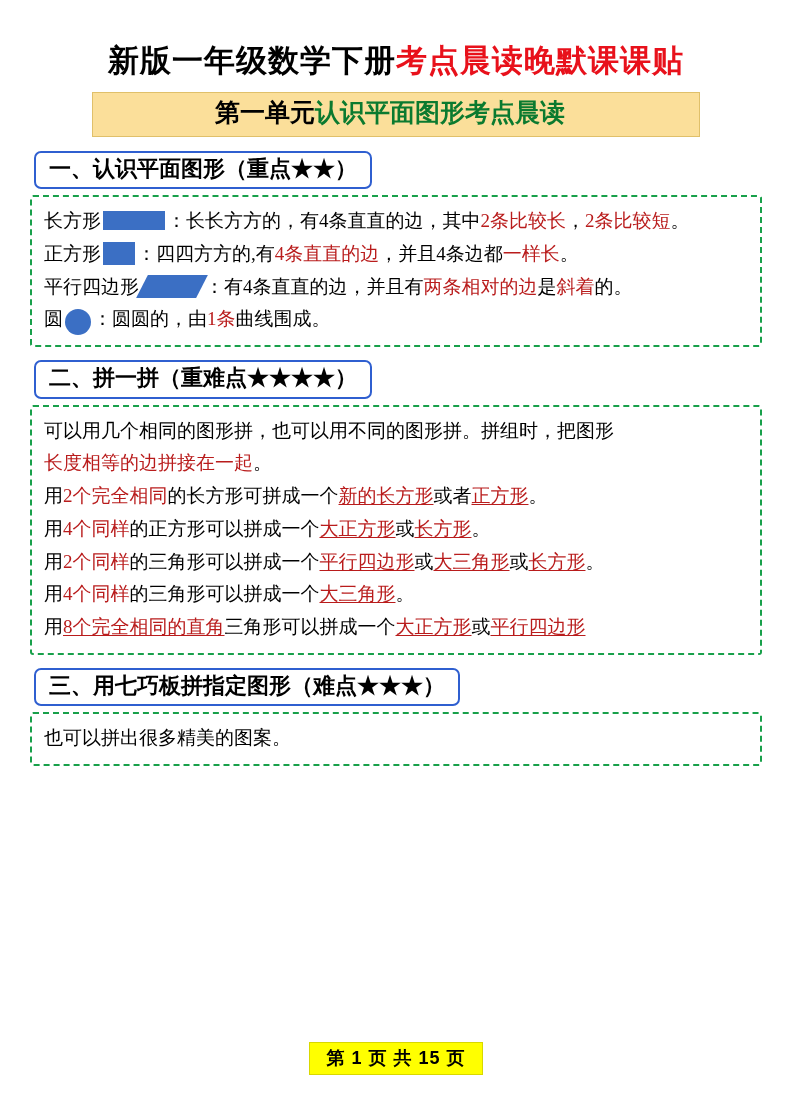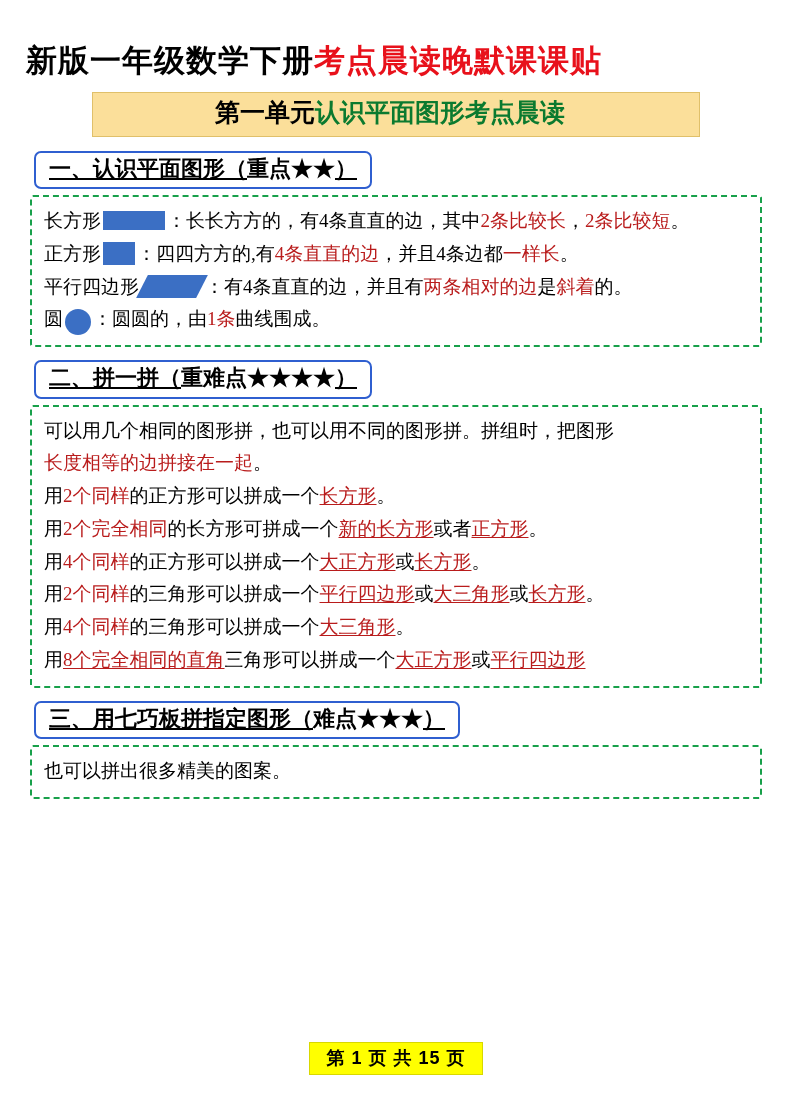--- a/index.html
+++ b/index.html
@@ -18,21 +18,21 @@
   .page {
     width: 792px;
     height: 1093px;
     box-sizing: border-box;
     padding: 28px 26px 0 26px;
     position: relative;
   }
 
   
   .doc-title {
-    text-align: left;
+    text-align: center;
     font-size: 31px;
     font-weight: bold;
     letter-spacing: 1px;
     margin: 12px 0 10px 0;
     white-space: nowrap;
     font-family: "Liberation Serif", "DejaVu Serif", serif;
   }
   .doc-title .k { color: #000000; }
   .doc-title .r { color: #e8111b; }
 
@@ -56,21 +56,21 @@
     border: 2px solid #2f5fd0;
     border-radius: 7px;
     padding: 3px 13px 5px 13px;
     font-size: 22px;
     font-weight: bold;
     margin: 0 0 6px 8px;
     background: #ffffff;
     line-height: 1.2;
     white-space: nowrap;
   }
-  .sec-head .k { color: #000000; text-decoration: underline; }
+  .sec-head .k { color: #000000; }
   .sec-head .r { color: #000000; font-family: Liberation Serif, serif; }
 
   
   .dash-box {
     border: 2px dashed #18a04a;
     border-radius: 3px;
     padding: 9px 12px 10px 12px;
     margin: 0 4px 13px 4px;
   }
   .line {
@@ -191,23 +191,20 @@
 
   <div class="dash-box">
 
     <div class="line">
       <span>可以用几个相同的图形拼，也可以用不同的图形拼。拼组时，把图形</span>
     </div>
     <div class="line">
       <span class="r">长度相等的边拼接在一起</span><span>。</span>
     </div>
     <div class="line">
-      <span>用</span><span class="r">2个同样</span><span>的正方形可以拼成一个</span><span class="r u">长方形</span><span>。</span>
-    </div>
-    <div class="line">
       <span>用</span><span class="r">2个完全相同</span><span>的长方形可拼成一个</span><span class="r u">新的长方形</span><span>或者</span><span class="r u">正方形</span><span>。</span>
     </div>
     <div class="line">
       <span>用</span><span class="r">4个同样</span><span>的正方形可以拼成一个</span><span class="r u">大正方形</span><span>或</span><span class="r u">长方形</span><span>。</span>
     </div>
     <div class="line">
       <span>用</span><span class="r">2个同样</span><span>的三角形可以拼成一个</span><span class="r u">平行四边形</span><span>或</span><span class="r u">大三角形</span><span>或</span><span class="r u">长方形</span><span>。</span>
     </div>
     <div class="line">
       <span>用</span><span class="r">4个同样</span><span>的三角形可以拼成一个</span><span class="r u">大三角形</span><span>。</span>

